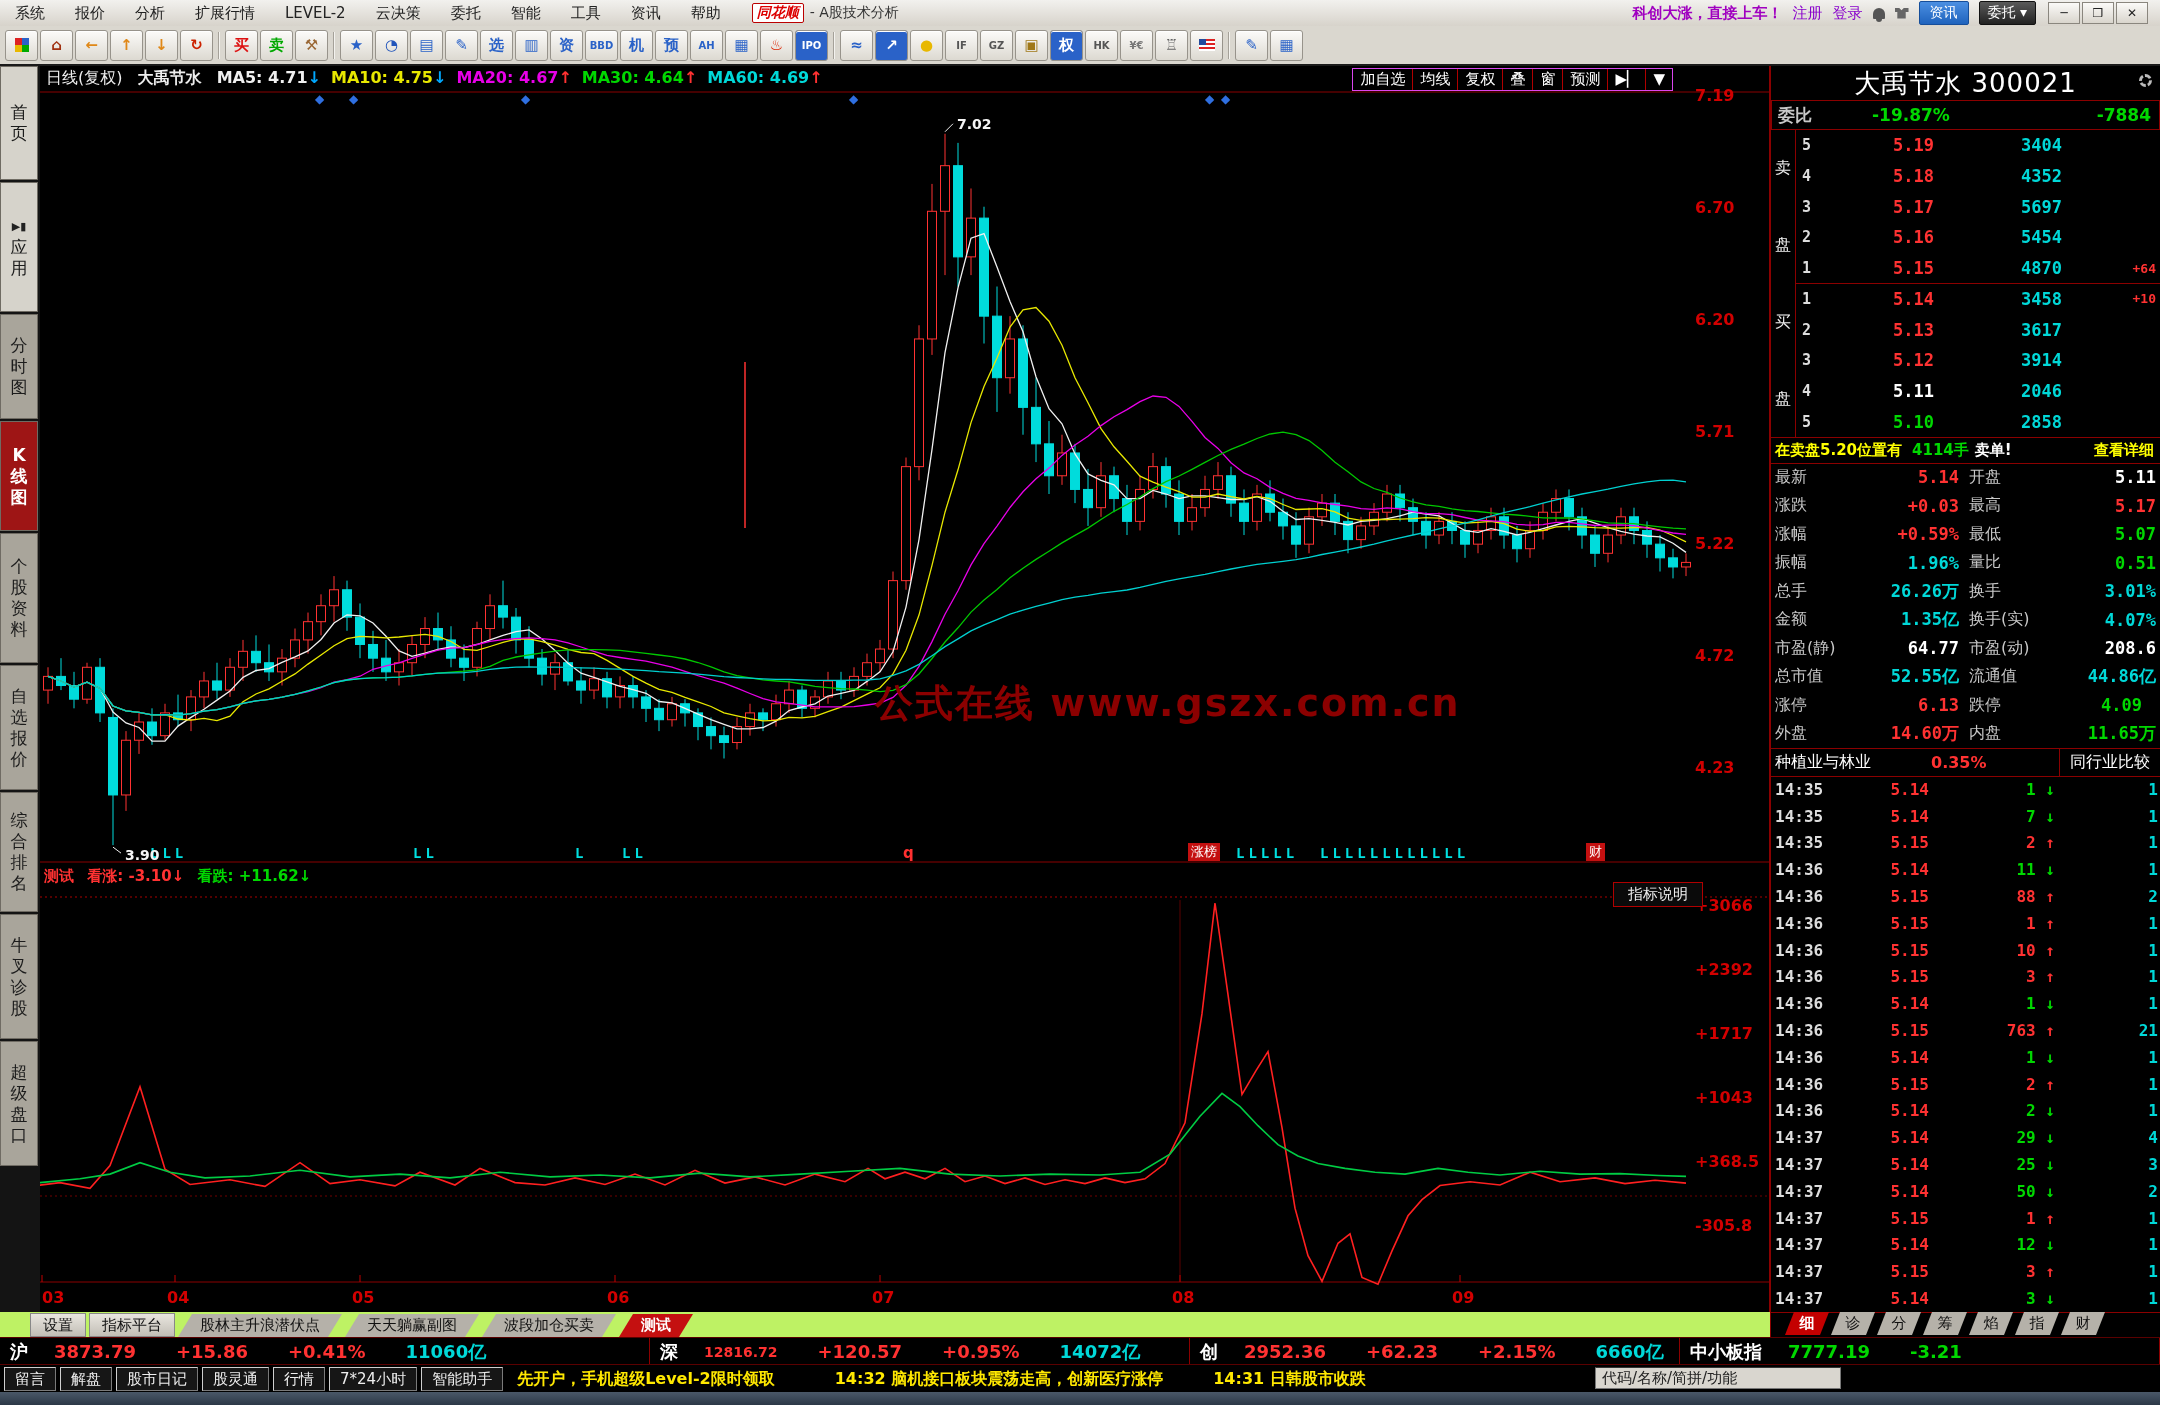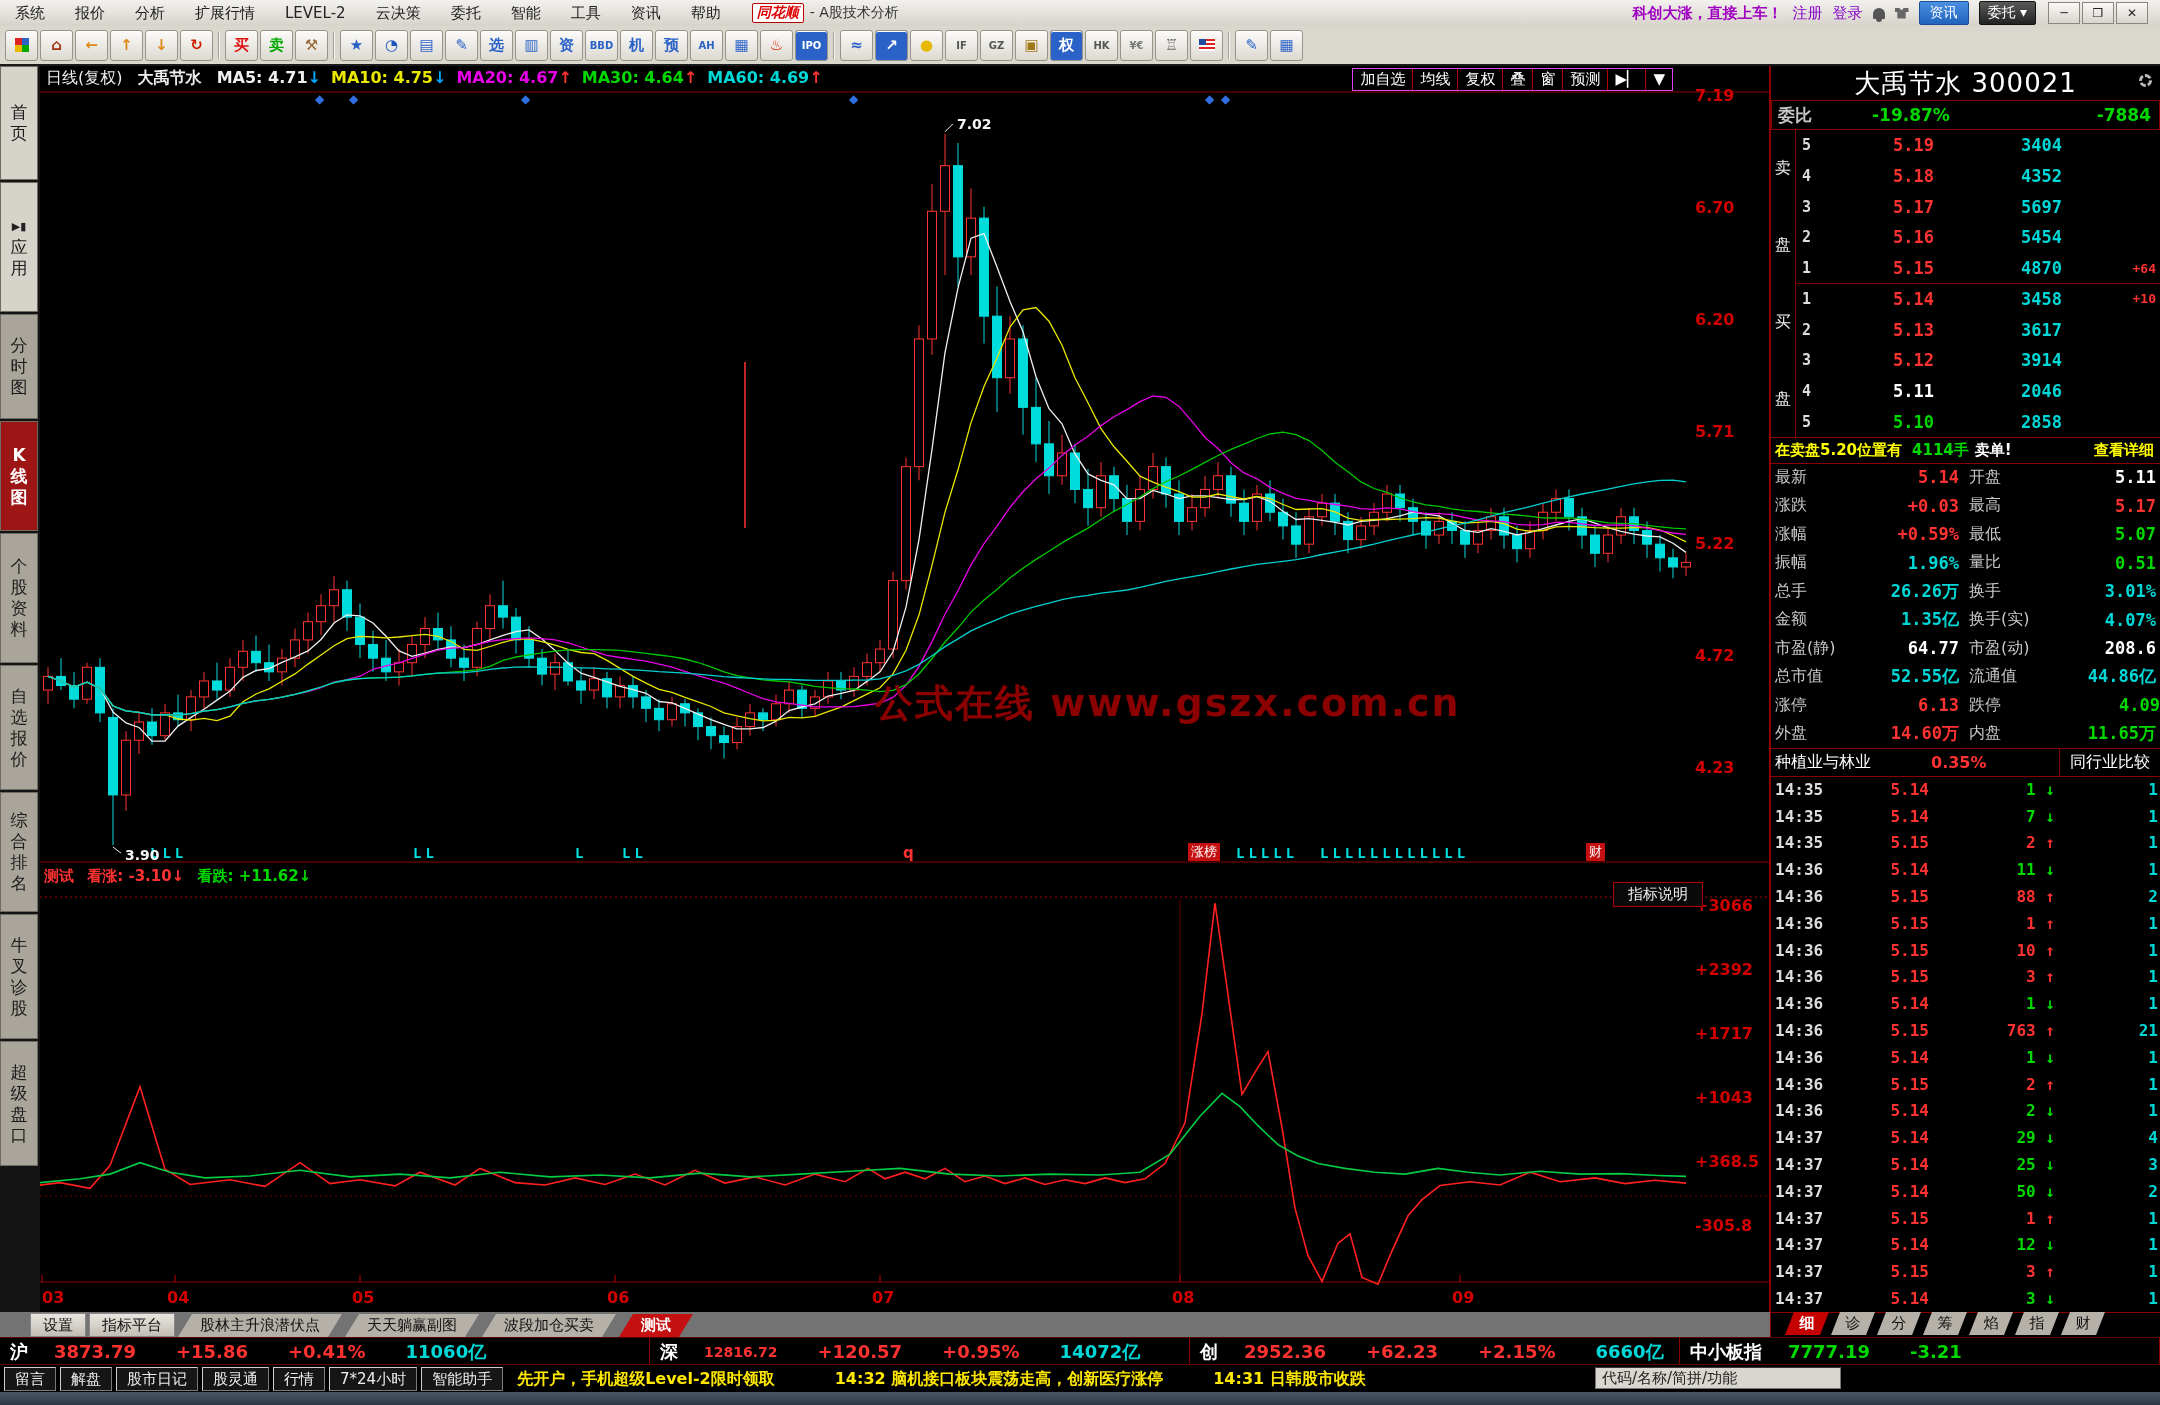--- a/index.html
+++ b/index.html
@@ -73,21 +73,21 @@
   .ticks{position:absolute;left:0;top:710px;width:100%;height:536px;display:flex;flex-direction:column;border-bottom:1px solid #8b0000;}
   .trow{flex:1;display:grid;grid-template-columns:66px 92px 126px 1fr;align-items:center;font-family:"DejaVu Sans Mono",monospace;font-weight:bold;font-size:16px;}
   .trow .tm{color:#ddd;padding-left:4px;}
   .trow .pr{text-align:right;color:#ff3232;}
   .trow .vl{text-align:right;}
   .trow .ct{text-align:right;color:#00d8d8;padding-right:2px;}
   .rtabs{position:absolute;left:0;top:1246px;width:100%;height:25px;display:flex;padding-left:14px;box-sizing:border-box;gap:2px;}
   .rtab{width:44px;height:23px;background:#b5b1a9;color:#111;font-size:15px;display:flex;align-items:center;justify-content:center;clip-path:polygon(9px 0,100% 0,calc(100% - 9px) 100%,0 100%);}
   .rtab.sel{background:#c40000;color:#fff;font-weight:bold;}
   
-  .btabs{position:absolute;left:0;top:1312px;width:1770px;height:25px;background:#737373;display:flex;align-items:flex-end;padding-left:30px;box-sizing:border-box;gap:3px;}
+  .btabs{position:absolute;left:0;top:1312px;width:1770px;height:25px;background:#bef264;display:flex;align-items:flex-end;padding-left:30px;box-sizing:border-box;gap:3px;}
   .btab-btn{height:22px;background:linear-gradient(#e9e6df,#c2beb6);border:1px solid #888;color:#111;font-size:15px;padding:0 12px;display:flex;align-items:center;}
   .btab{height:23px;background:#b5b1a9;color:#111;font-size:15px;padding:0 22px;display:flex;align-items:center;clip-path:polygon(14px 0,100% 0,calc(100% - 14px) 100%,0 100%);}
   .btab.sel{background:#c41010;color:#fff;font-weight:bold;}
   .idxbar{position:absolute;left:0;top:1337px;width:2160px;height:27px;background:#000;border-top:1px solid #5a0000;display:flex;align-items:center;font-weight:bold;}
   .idxseg{display:flex;align-items:center;height:100%;border-right:1px solid #8b0000;box-sizing:border-box;}
   .idxseg span{white-space:nowrap;}
   .bbar{position:absolute;left:0;top:1364px;width:2160px;height:28px;background:#000;border-top:1px solid #5a0000;display:flex;align-items:center;}
   .bbtn{height:22px;background:#161616;border:1px solid #7a7a7a;border-top-color:#cfcfcf;border-left-color:#cfcfcf;color:#eee;font-size:15px;padding:0 10px;margin-left:4px;display:flex;align-items:center;}
   .ymsg{color:#ffe800;font-size:16px;font-weight:bold;white-space:nowrap;}
   .code-input{position:absolute;left:1595px;top:1367px;width:246px;height:22px;background:#d9d6cf;border:1px solid #777;border-top-color:#333;font-size:15px;color:#222;padding:0 6px;box-sizing:border-box;font-family:"DejaVu Sans","Liberation Sans",sans-serif;}
@@ -717,21 +717,21 @@
         <div class="srow">
           <span class="lab">总市值</span>
           <span class="val c-c">52.55亿</span>
           <span class="lab" style="padding-left: 10px;">流通值</span>
           <span class="val c-c" style="padding-right: 4px;">44.86亿</span>
         </div>
         <div class="srow">
           <span class="lab">涨停</span>
           <span class="val c-r">6.13</span>
           <span class="lab" style="padding-left: 10px;">跌停</span>
-          <span class="val c-g" style="padding-right: 0;">4.09</span>
+          <span class="val c-g" style="padding-right: 18px;">4.09</span>
         </div>
         <div class="srow">
           <span class="lab">外盘</span>
           <span class="val c-r">14.60万</span>
           <span class="lab" style="padding-left: 10px;">内盘</span>
           <span class="val c-g" style="padding-right: 4px;">11.65万</span>
         </div>
       </div>
     <div class="industry">
       <span class="c-w" style="padding-left:4px;">种植业与林业</span>

